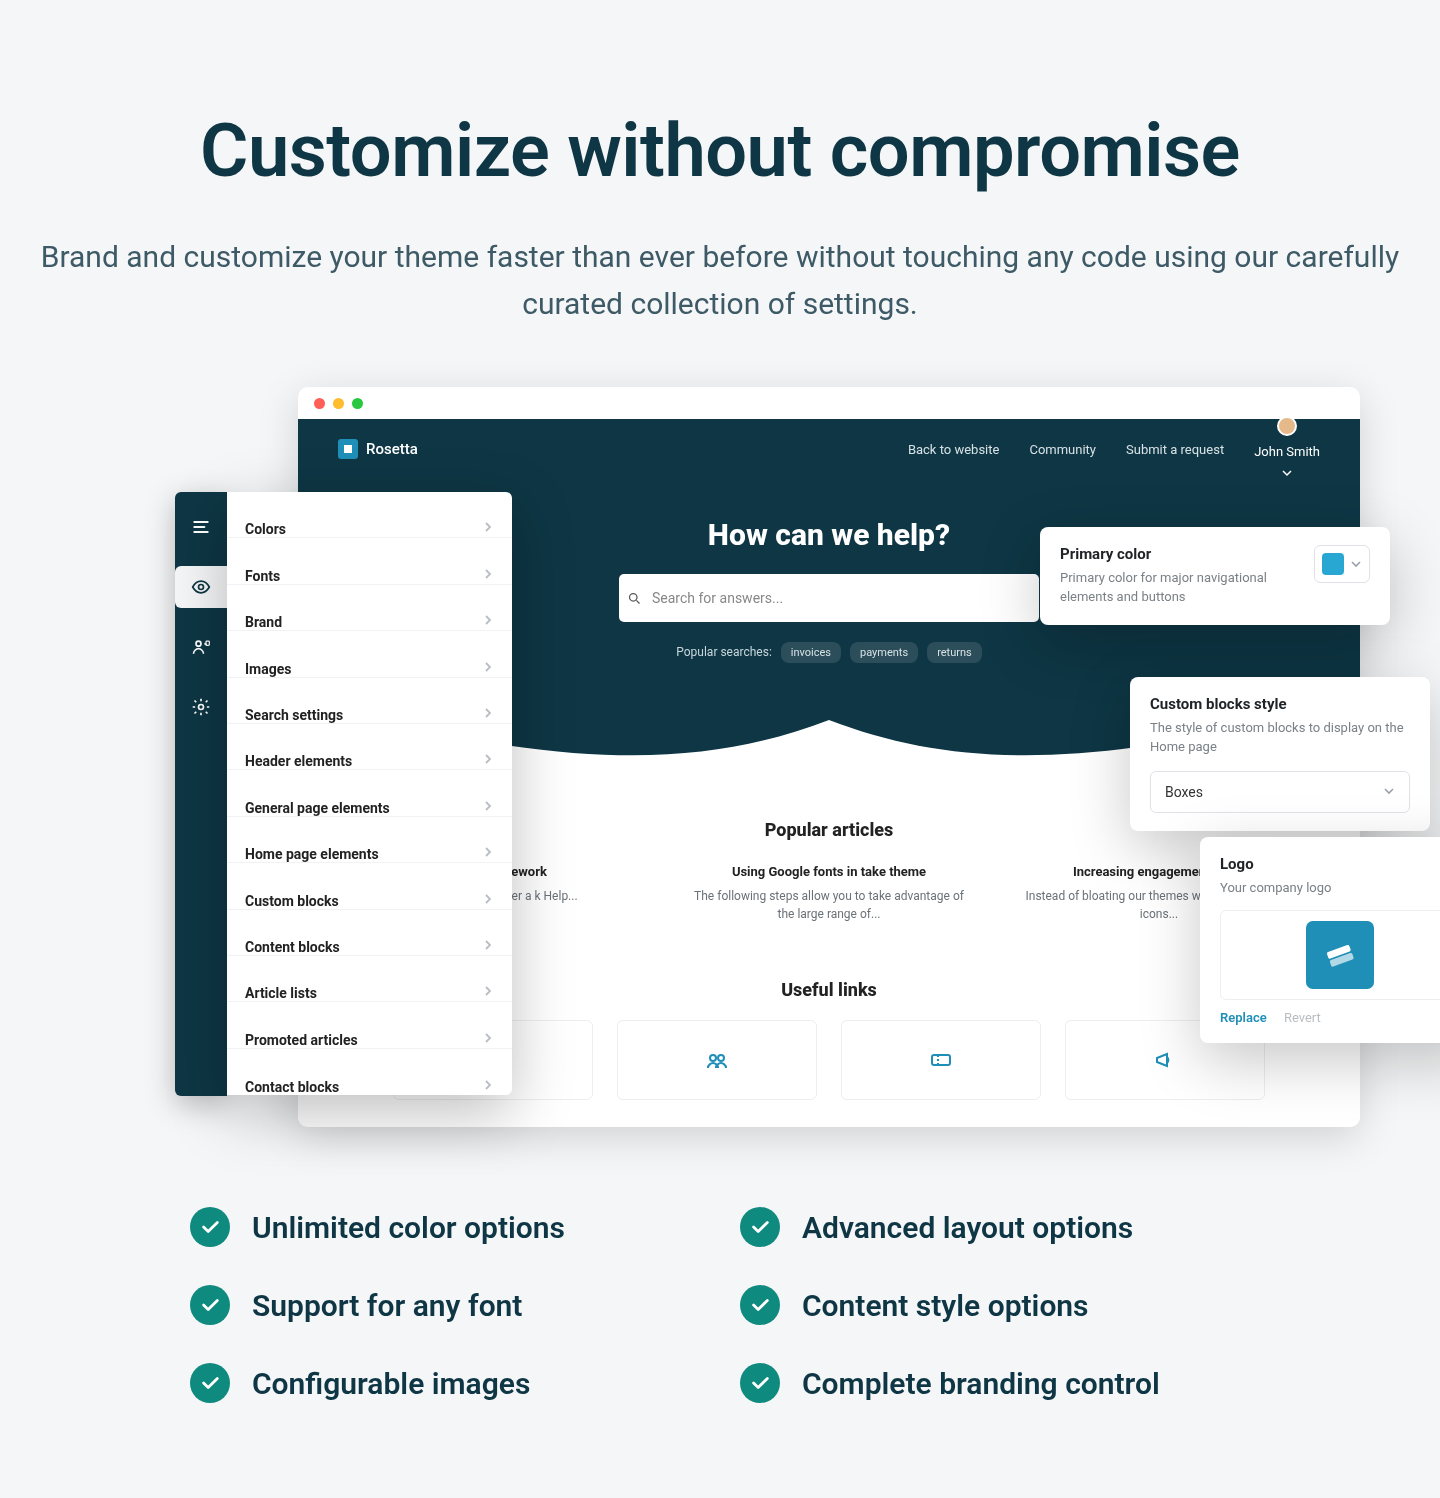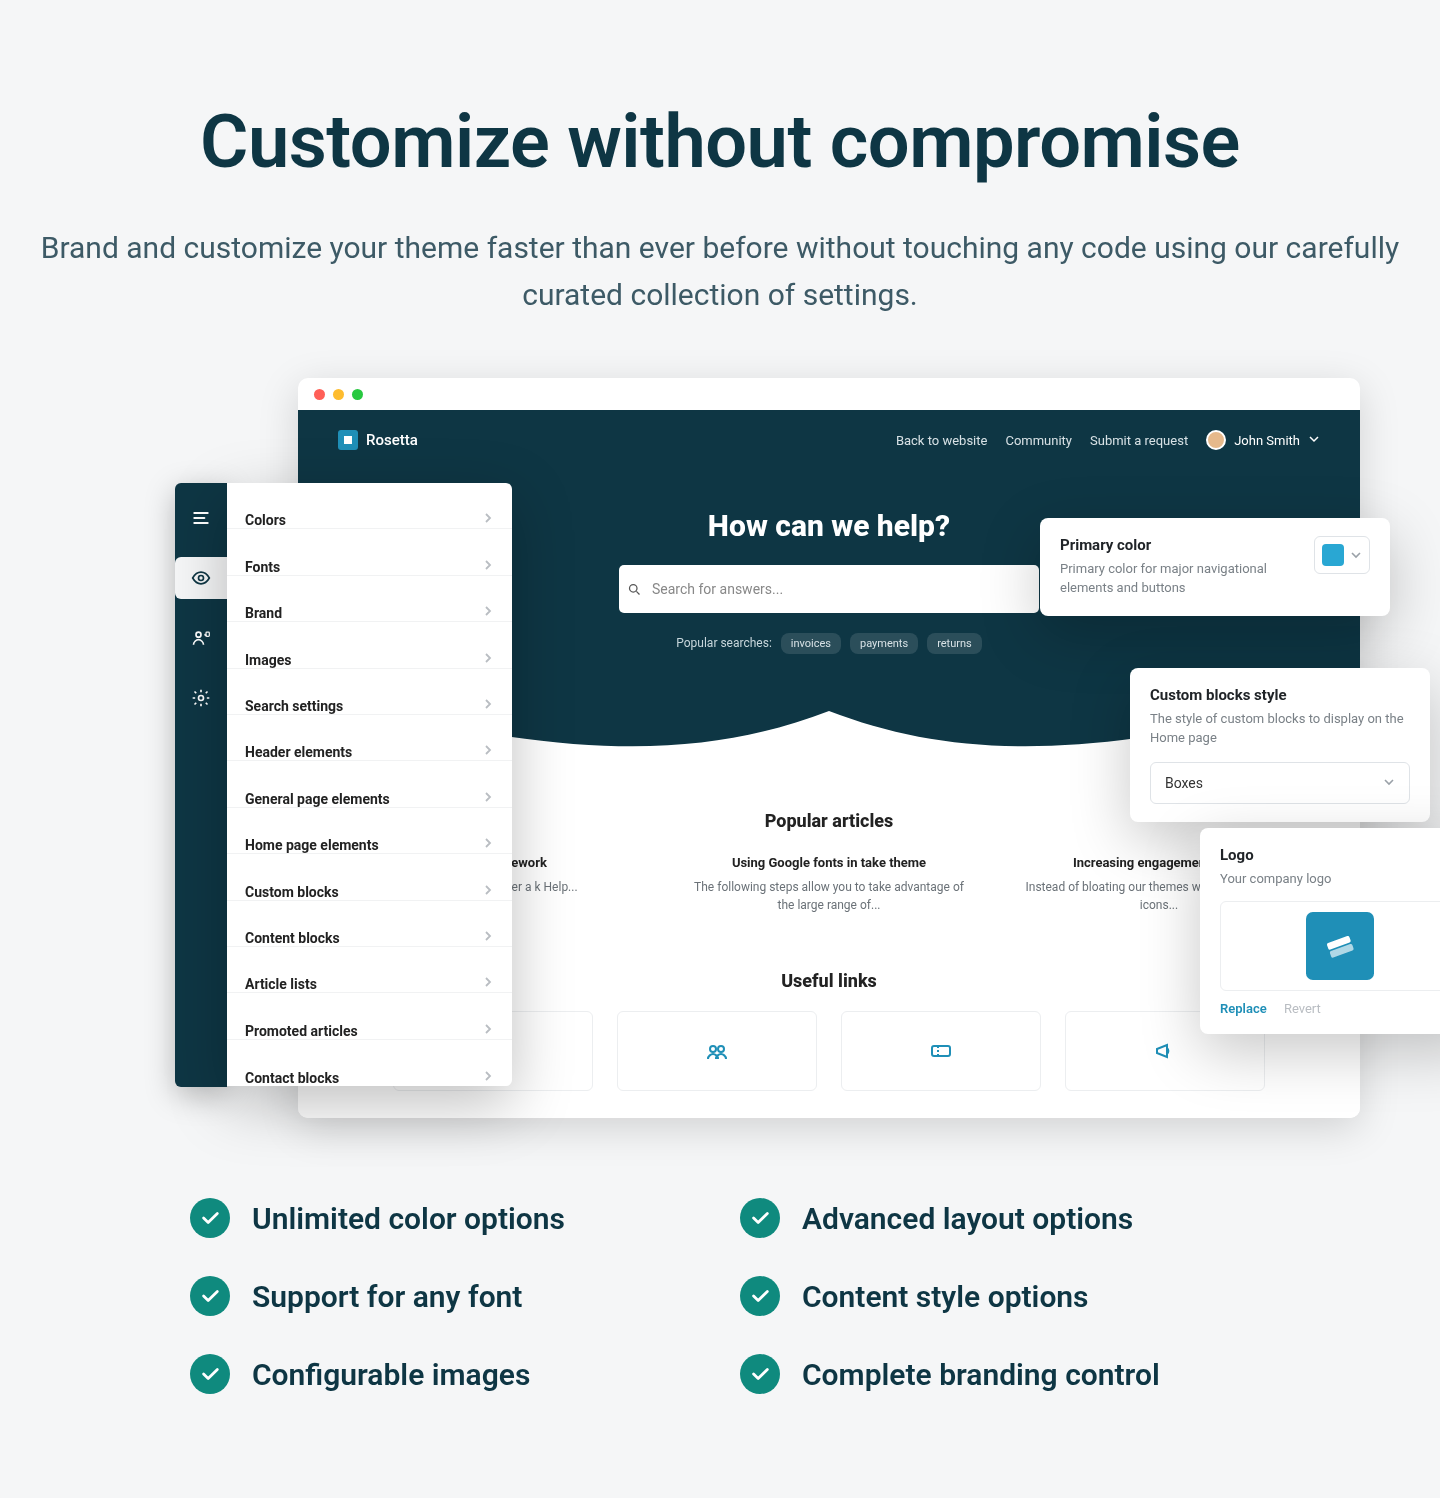--- a/index.html
+++ b/index.html
@@ -1,17 +1,17 @@
 <!DOCTYPE html>
 <html><head>
 <meta charset="utf-8">
 <style>
 * { margin: 0; padding: 0; box-sizing: border-box; font-family: -apple-system, BlinkMacSystemFont, "Segoe UI", Roboto, Helvetica, Arial, sans-serif; }
 body { background: #f5f6f7; width: 1440px; height: 1498px; overflow: hidden; }
-.frame { background:#f5f6f7; border-radius: 36px; margin: 8px auto; width: 1440px; height: 1392px; padding: 90px 0 0 0; position: relative; }
+.frame { background:#f5f6f7; border-radius: 36px; margin: 17px auto; width: 1440px; height: 1392px; padding: 90px 0 0 0; position: relative; }
 .hero-title { font-size: 74px; font-weight: 600; color:#0e3644; text-align:center; letter-spacing:-0.5px; }
 .hero-sub { font-size: 30px; color:#3d5a66; text-align:center; margin-top: 40px; line-height:1.55; font-weight:400; }
 
 .stage { position:relative; width: 1100px; height: 740px; margin: 60px auto 0 auto; }
 
 
 .rail { position:absolute; left:5px; top:105px; width:52px; height:604px; background:#0e3644; border-radius:6px 0 0 6px; box-shadow:0 8px 30px rgba(0,0,0,.25); display:flex; flex-direction:column; align-items:center; padding-top:14px; gap:18px; }
 .rail .ritem { width:52px; height:42px; display:flex; align-items:center; justify-content:center; color:#fff; }
 .rail .ritem.active { background:#f5f6f7; color:#0e3644; border-radius:6px 0 0 6px; }
 .rail svg { width:20px; height:20px; }
@@ -27,23 +27,23 @@
 .browser { position:absolute; left:128px; top:0; width:1062px; height:740px; background:#fff; border-radius:10px; box-shadow:0 10px 40px rgba(0,0,0,.15); overflow:hidden; }
 .bbar { height:32px; padding-left:16px; display:flex; align-items:center; gap:8px; }
 .dot { width:11px; height:11px; border-radius:50%; }
 .dot.r { background:#ff5f57; } .dot.y { background:#febc2e; } .dot.g { background:#28c840; }
 
 .site { position:relative; background:#0e3644; height:340px; }
 .site-header { height:60px; display:flex; align-items:center; padding:0 40px; color:#fff; font-size:13px; }
 .logo-badge { width:20px; height:20px; background:#1f8fb7; border-radius:3px; margin-right:8px; display:flex; align-items:center; justify-content:center; }
 .logo-badge::after{content:""; width:8px; height:8px; background:#fff;}
 .brand { font-weight:500; font-size:15px; }
-.site-nav { margin-left:auto; display:flex; gap:18px; align-items:center; color:#d7e1e5; font-size:13px; }
+.site-nav { margin-left:auto; display:flex; gap:30px; align-items:center; color:#d7e1e5; font-size:13px; }
 .avatar { width:20px; height:20px; border-radius:50%; background:#e6b98b; border:2px solid #fff; }
-.user-pill { display:flex; align-items:center; gap:8px; color:#fff; }
+.user-pill { display:flex; align-items:center; gap:8px; color:#fff;flex-direction:column; }
 .helphead { text-align:center; color:#fff; font-size:30px; font-weight:800; margin-top:38px; }
 .searchbox { width:420px; height:48px; background:#fff; border-radius:5px; margin:22px auto 0 auto; display:flex; align-items:center; padding:0 8px; color:#777; gap:10px; font-size:14px; }
 .pop { text-align:center; margin-top:20px; color:#c7d6db; font-size:12px; }
 .pill { display:inline-block; background:rgba(255,255,255,.12); padding:4px 10px; border-radius:8px; margin-left:6px; font-size:11px; color:#d7e1e5; }
 
 .swoop { position:absolute; left:0; right:0; bottom:-1px; height:60px; }
 .swoop svg { width:100%; height:100%; display:block; }
 
 .body-area { background:#fff; padding-top:60px; }
 .sec-title { text-align:center; font-size:18px; font-weight:800; color:#222; }

